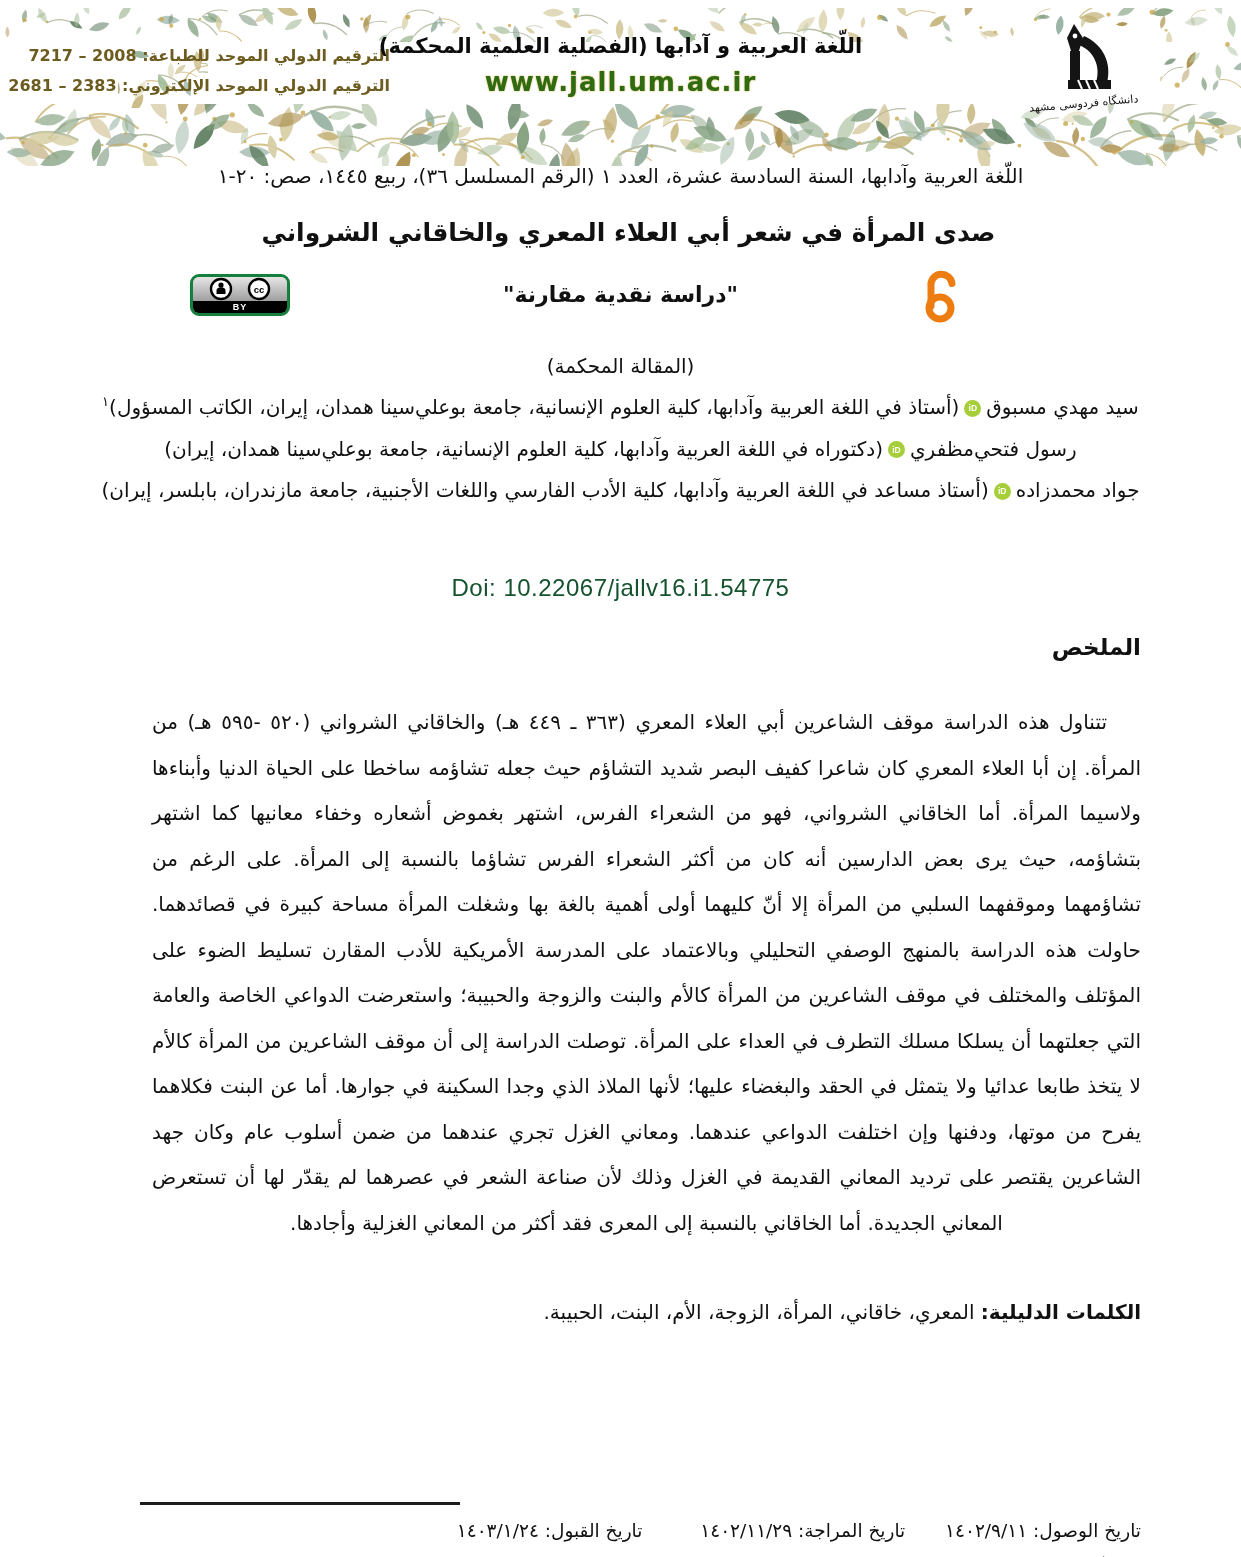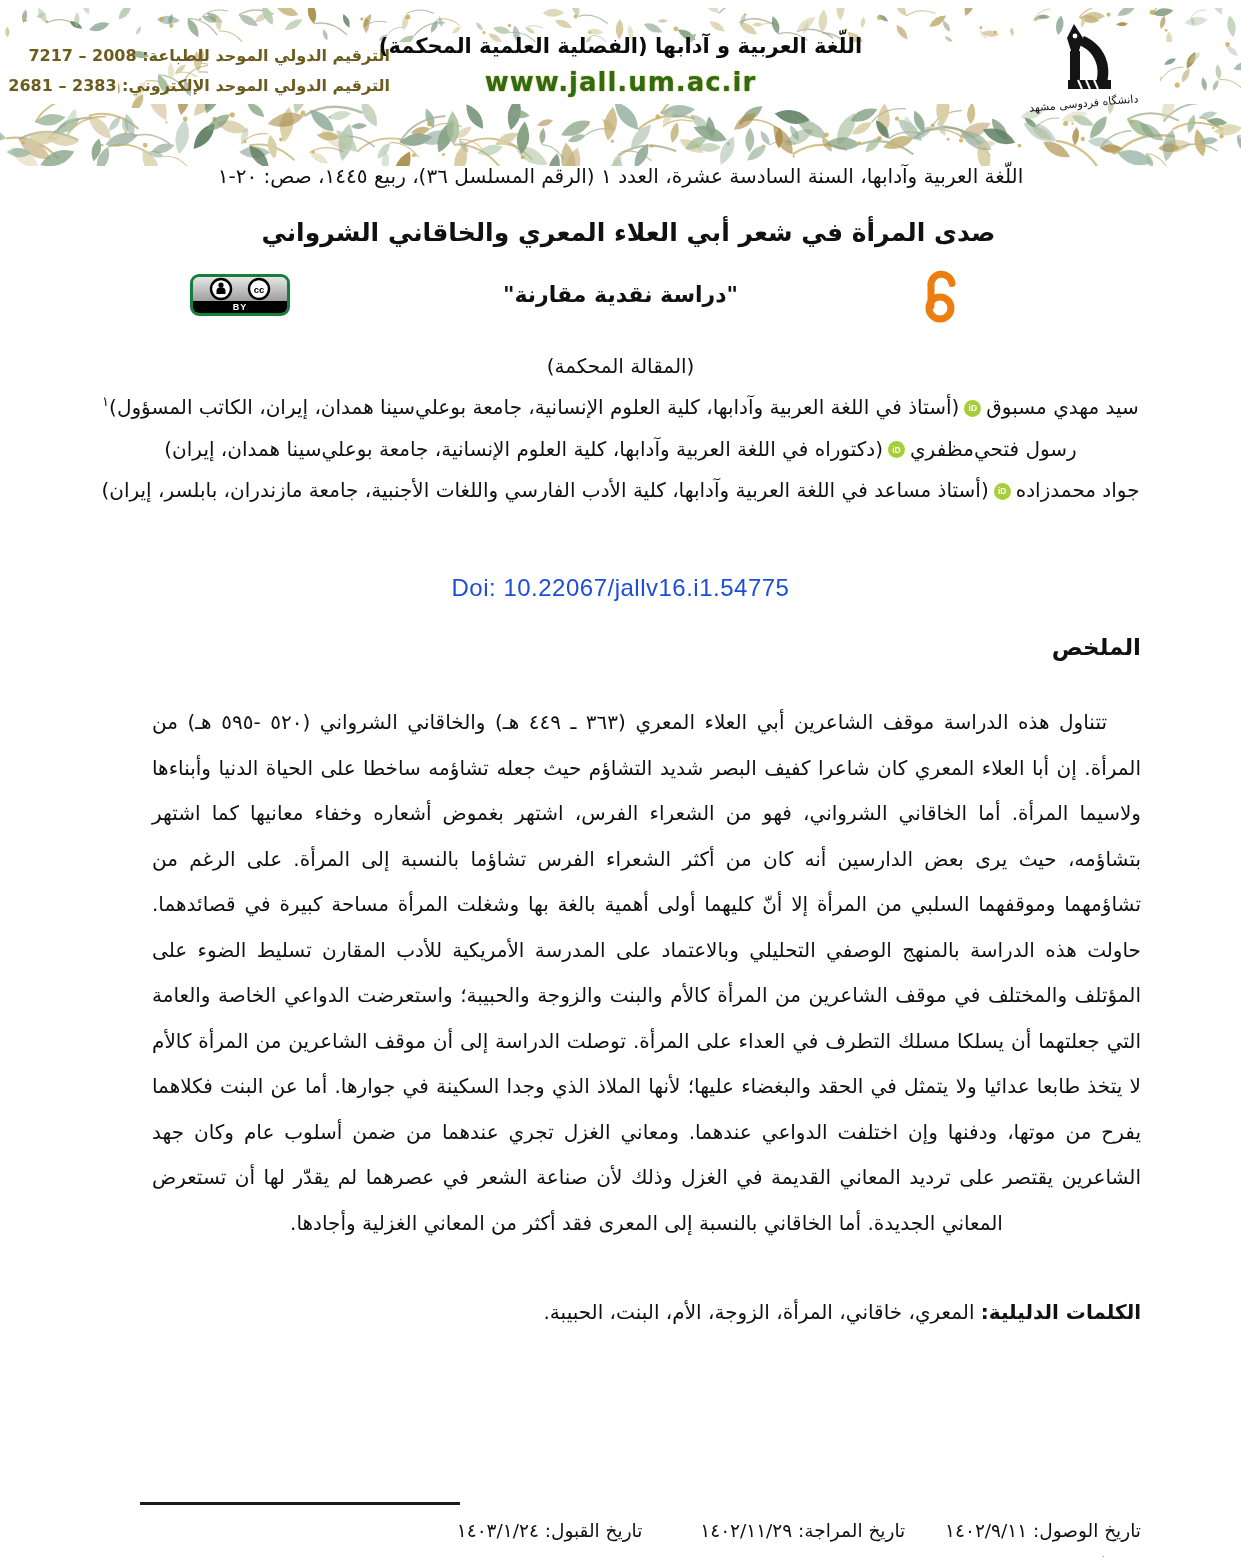--- a/index.html
+++ b/index.html
@@ -31,21 +31,21 @@
   .cc-by{height:13px;background:#000;color:#fff;font-size:9px;font-weight:bold;
          text-align:center;line-height:13px;letter-spacing:1px;font-family:"Liberation Sans",sans-serif;}
   .oa-icon{position:absolute;top:258px;left:920px;}
   .authors{position:absolute;top:386px;left:70px;right:70px;text-align:center;font-size:20px;}
   .author-line{margin-bottom:17px;white-space:nowrap;}
   .orcid{display:inline-flex;align-items:center;justify-content:center;width:17px;height:17px;
          border-radius:50%;background:#a6ce39;color:#fff;font-size:8.5px;font-weight:bold;
          font-family:"Liberation Sans",sans-serif;margin:0 5px;vertical-align:middle;}
   .sup{font-size:13px;vertical-align:super;}
   .doi-line{position:absolute;top:566px;left:0;right:0;text-align:center;direction:ltr;
-            font-family:"Liberation Sans",sans-serif;font-size:24px;color:#1d4ed8;letter-spacing:.5px;}
+            font-family:"Liberation Sans",sans-serif;font-size:24px;color:#14532d;letter-spacing:.5px;}
   
   .abs-head{position:absolute;top:626px;right:100px;font-size:23px;font-weight:bold;}
   .abs-body{position:absolute;top:672px;right:100px;left:152px;font-size:20px;line-height:45.5px;
             text-align:justify;text-align-last:center;text-indent:34px;}
   .keywords{position:absolute;top:1292px;right:100px;font-size:20px;white-space:nowrap;}
   .keywords b{font-weight:bold;}
   
   .foot-rule{position:absolute;top:1494px;left:140px;width:320px;height:3px;background:#1c1c1c;}
   .dates{position:absolute;top:1512px;right:100px;font-size:18.5px;white-space:nowrap;}
   .dates .d1{margin-left:34px;} .dates .d2{margin-left:52px;}

